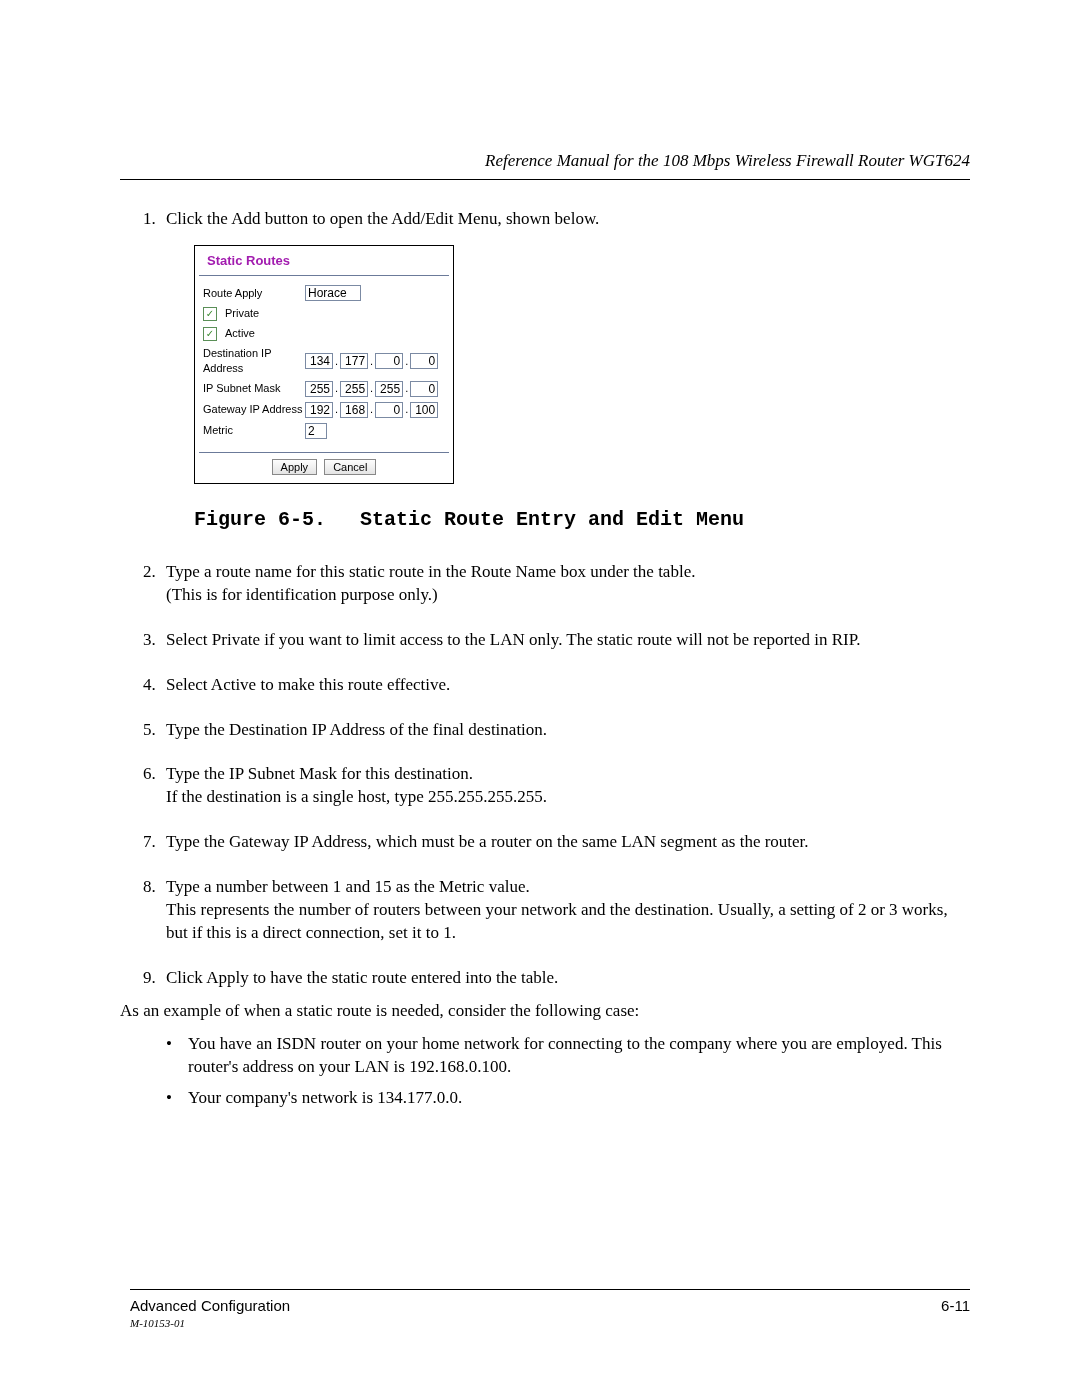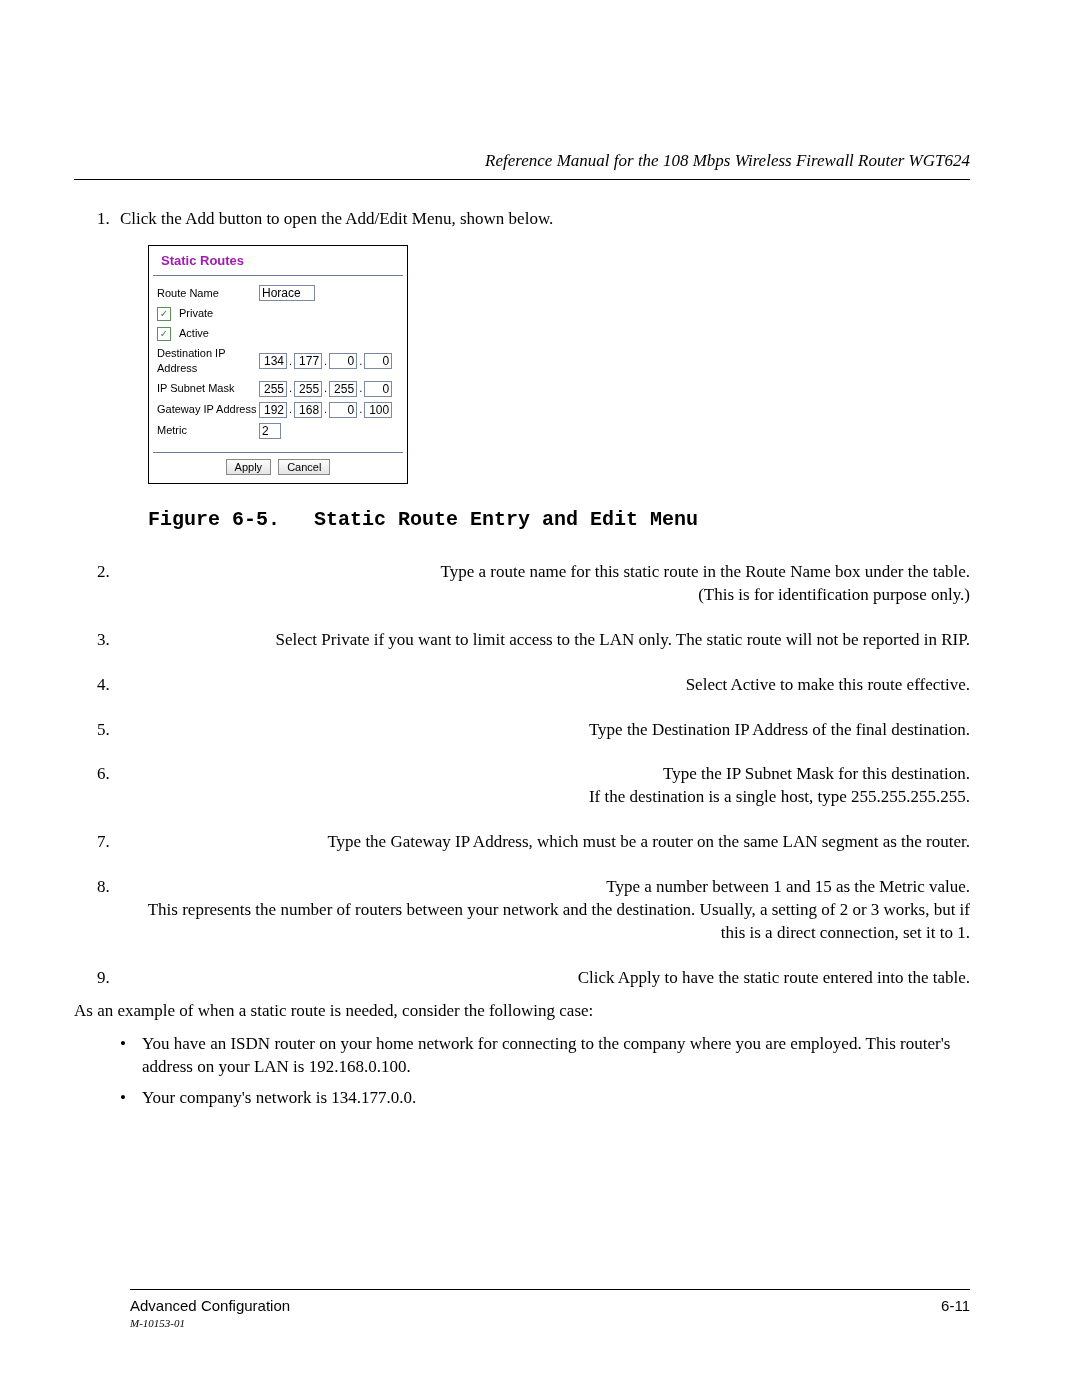--- a/index.html
+++ b/index.html
@@ -9,41 +9,41 @@
     font-family: "Times New Roman", Times, serif;
     color: #000;
     font-size: 17px;
     line-height: 1.35;
   }
   .page {
     width: 1080px;
     height: 1397px;
     position: relative;
     box-sizing: border-box;
-    padding: 150px 110px 0 74px;
+    padding: 150px 110px 0 120px;
   }
   .header {
     font-style: italic;
     text-align: right;
     font-size: 17px;
     padding-bottom: 6px;
     border-bottom: 1px solid #000;
     margin-bottom: 28px;
   }
 
   ol.main-list {
     list-style: decimal;
     margin: 0 0 0 0;
     padding-left: 40px;
   }
   ol.main-list > li {
     margin: 0 0 10px 0;
     padding-left: 6px;
   }
-  ol.main-list > li + li{ margin-top:22px;text-align:right;}
+  ol.main-list > li + li{ margin-top:22px;}
 
   .figure-wrap {
     margin: 14px 0 24px 28px;
   }
   .router-panel {
     width: 258px;
     border: 1px solid #000;
     font-family: Arial, Helvetica, sans-serif;
     font-size: 11px;
     color: #000;
@@ -158,21 +158,21 @@
 
   <ol class="main-list">
     <li>
       <span>Click the Add button to open the Add/Edit Menu, shown below.</span>
 
       <div class="figure-wrap">
         <div class="router-panel">
           <div class="panel-title">Static Routes</div>
           <div class="panel-body">
             <div class="form-row">
-              <span class="lbl">Route Name</span>
+              <span class="lbl">Route Apply</span>
               <input class="txt name-field" value="Horace" style="">
             </div>
             <div class="form-row">
               <span class="checkbox">✓</span>
               <span class="lbl short">Private</span>
             </div>
             <div class="form-row">
               <span class="checkbox">✓</span>
               <span class="lbl short">Active</span>
             </div>

